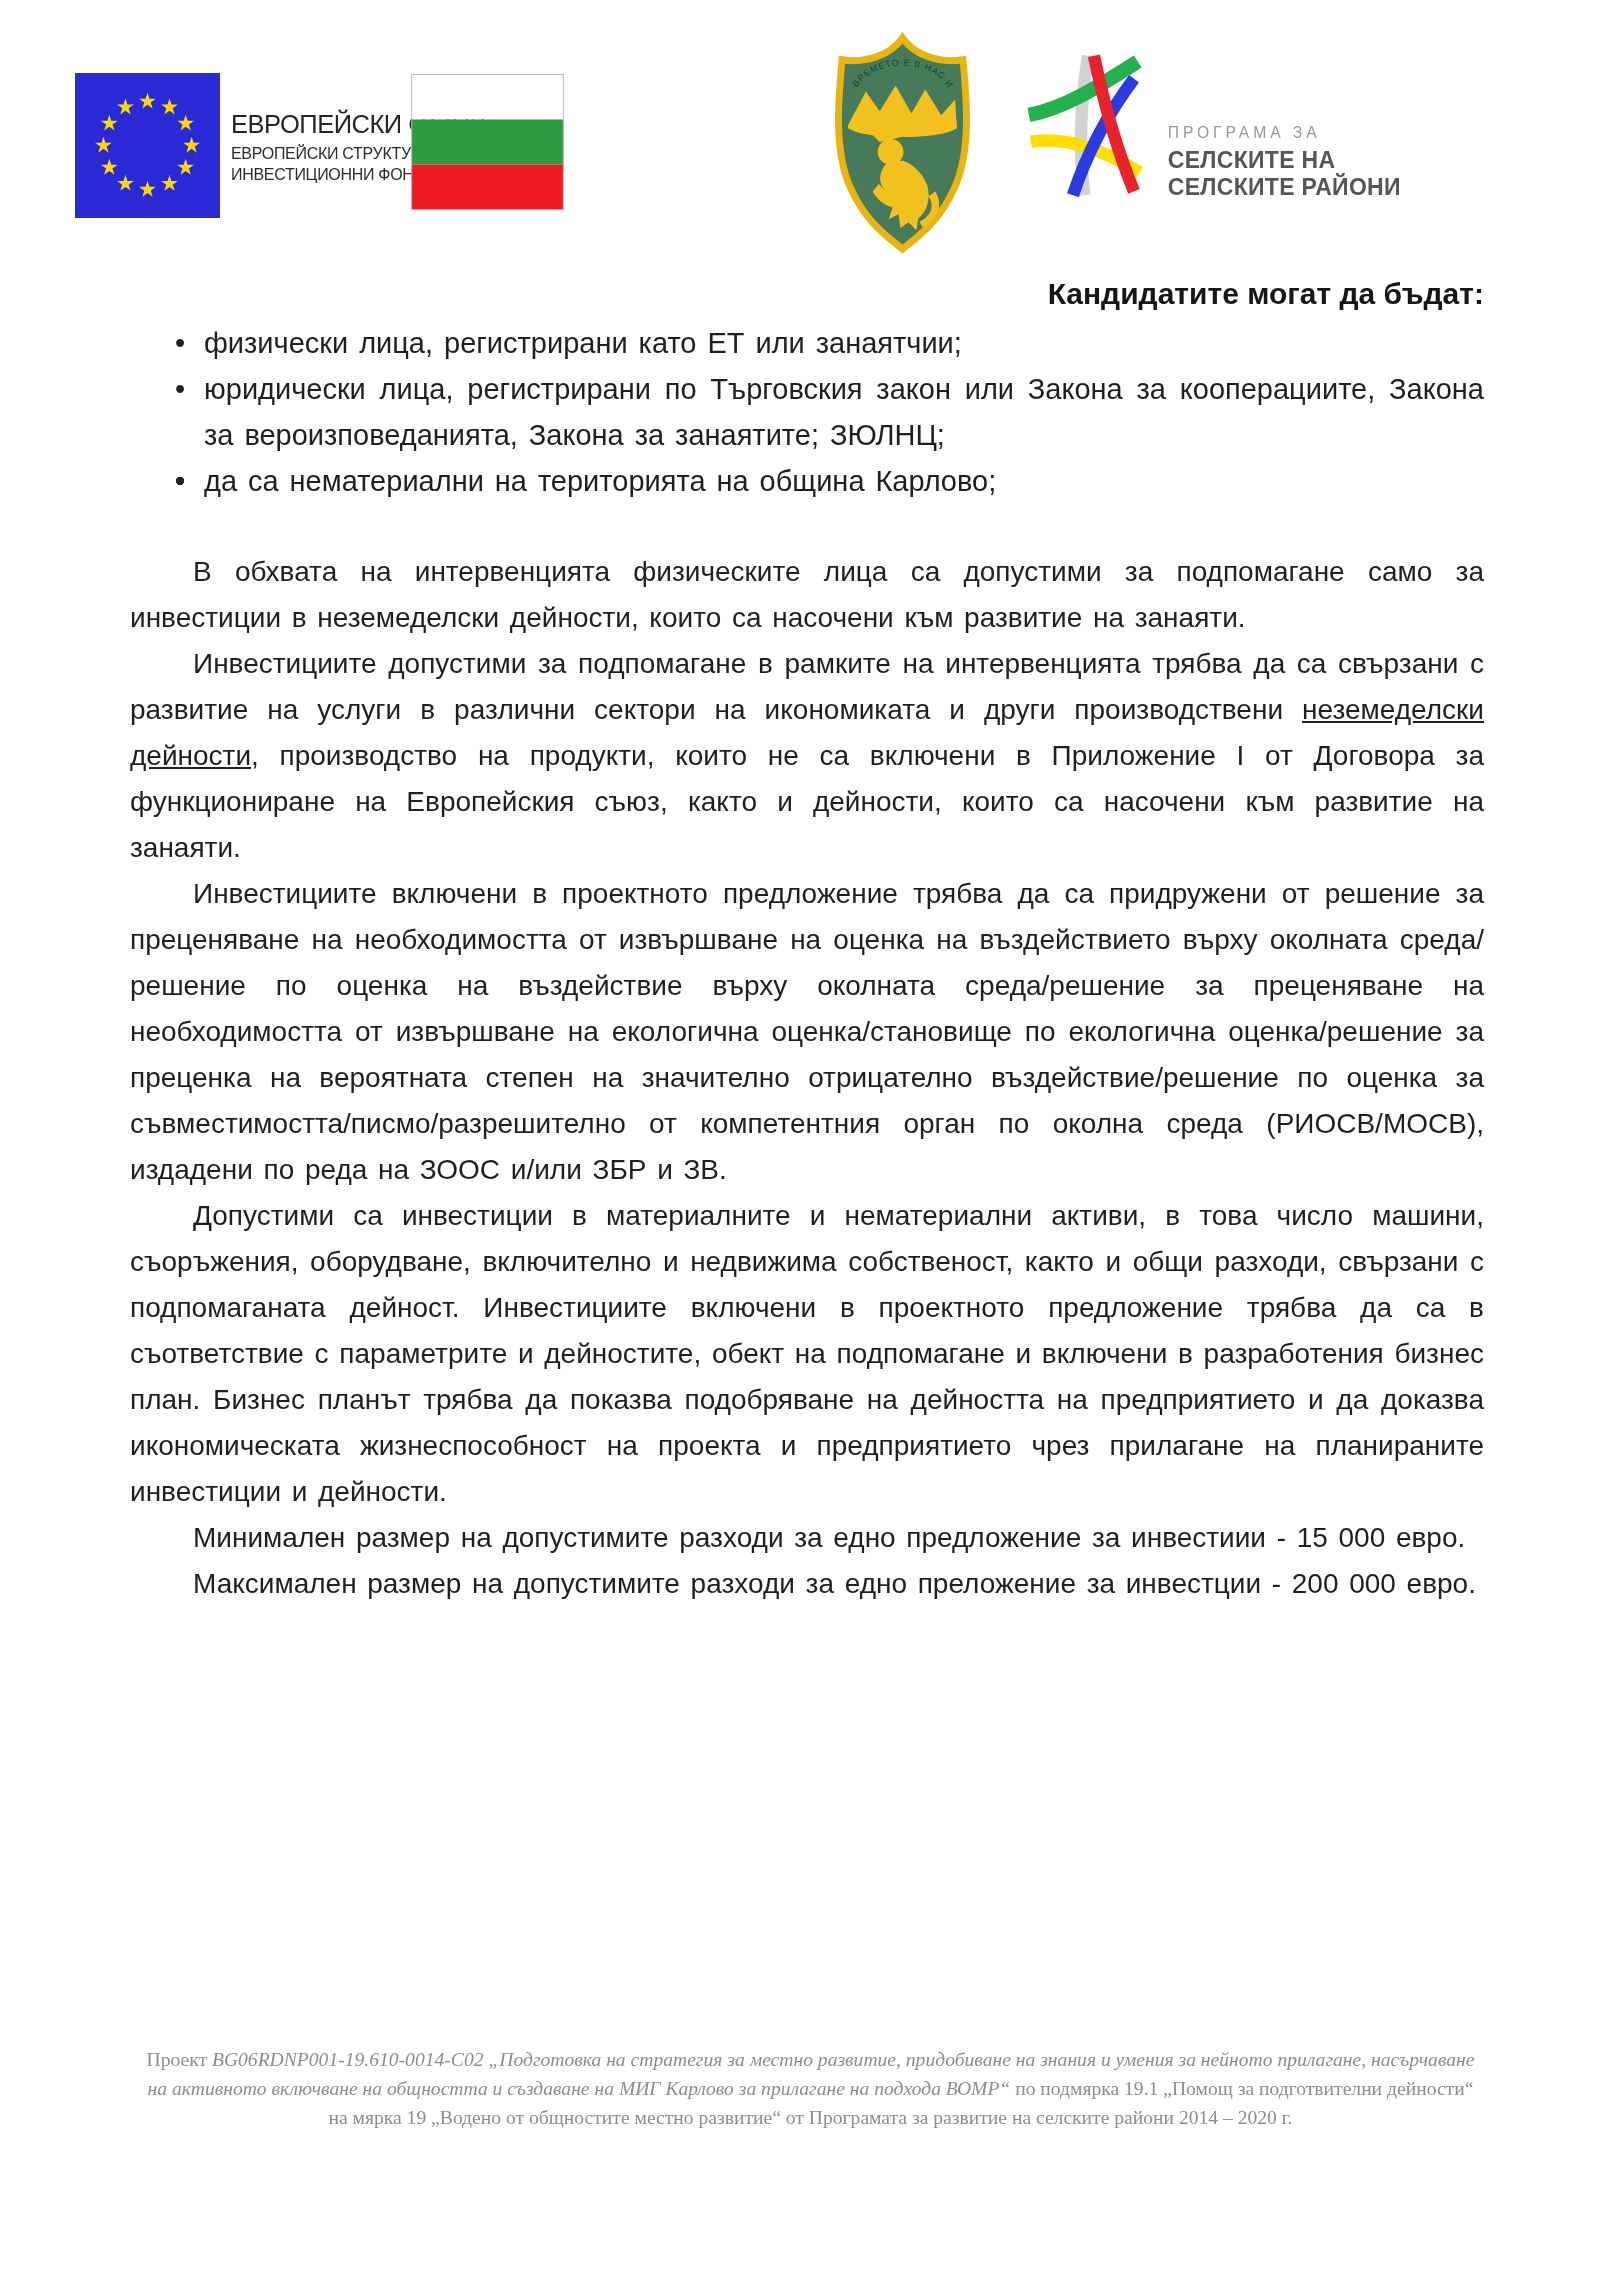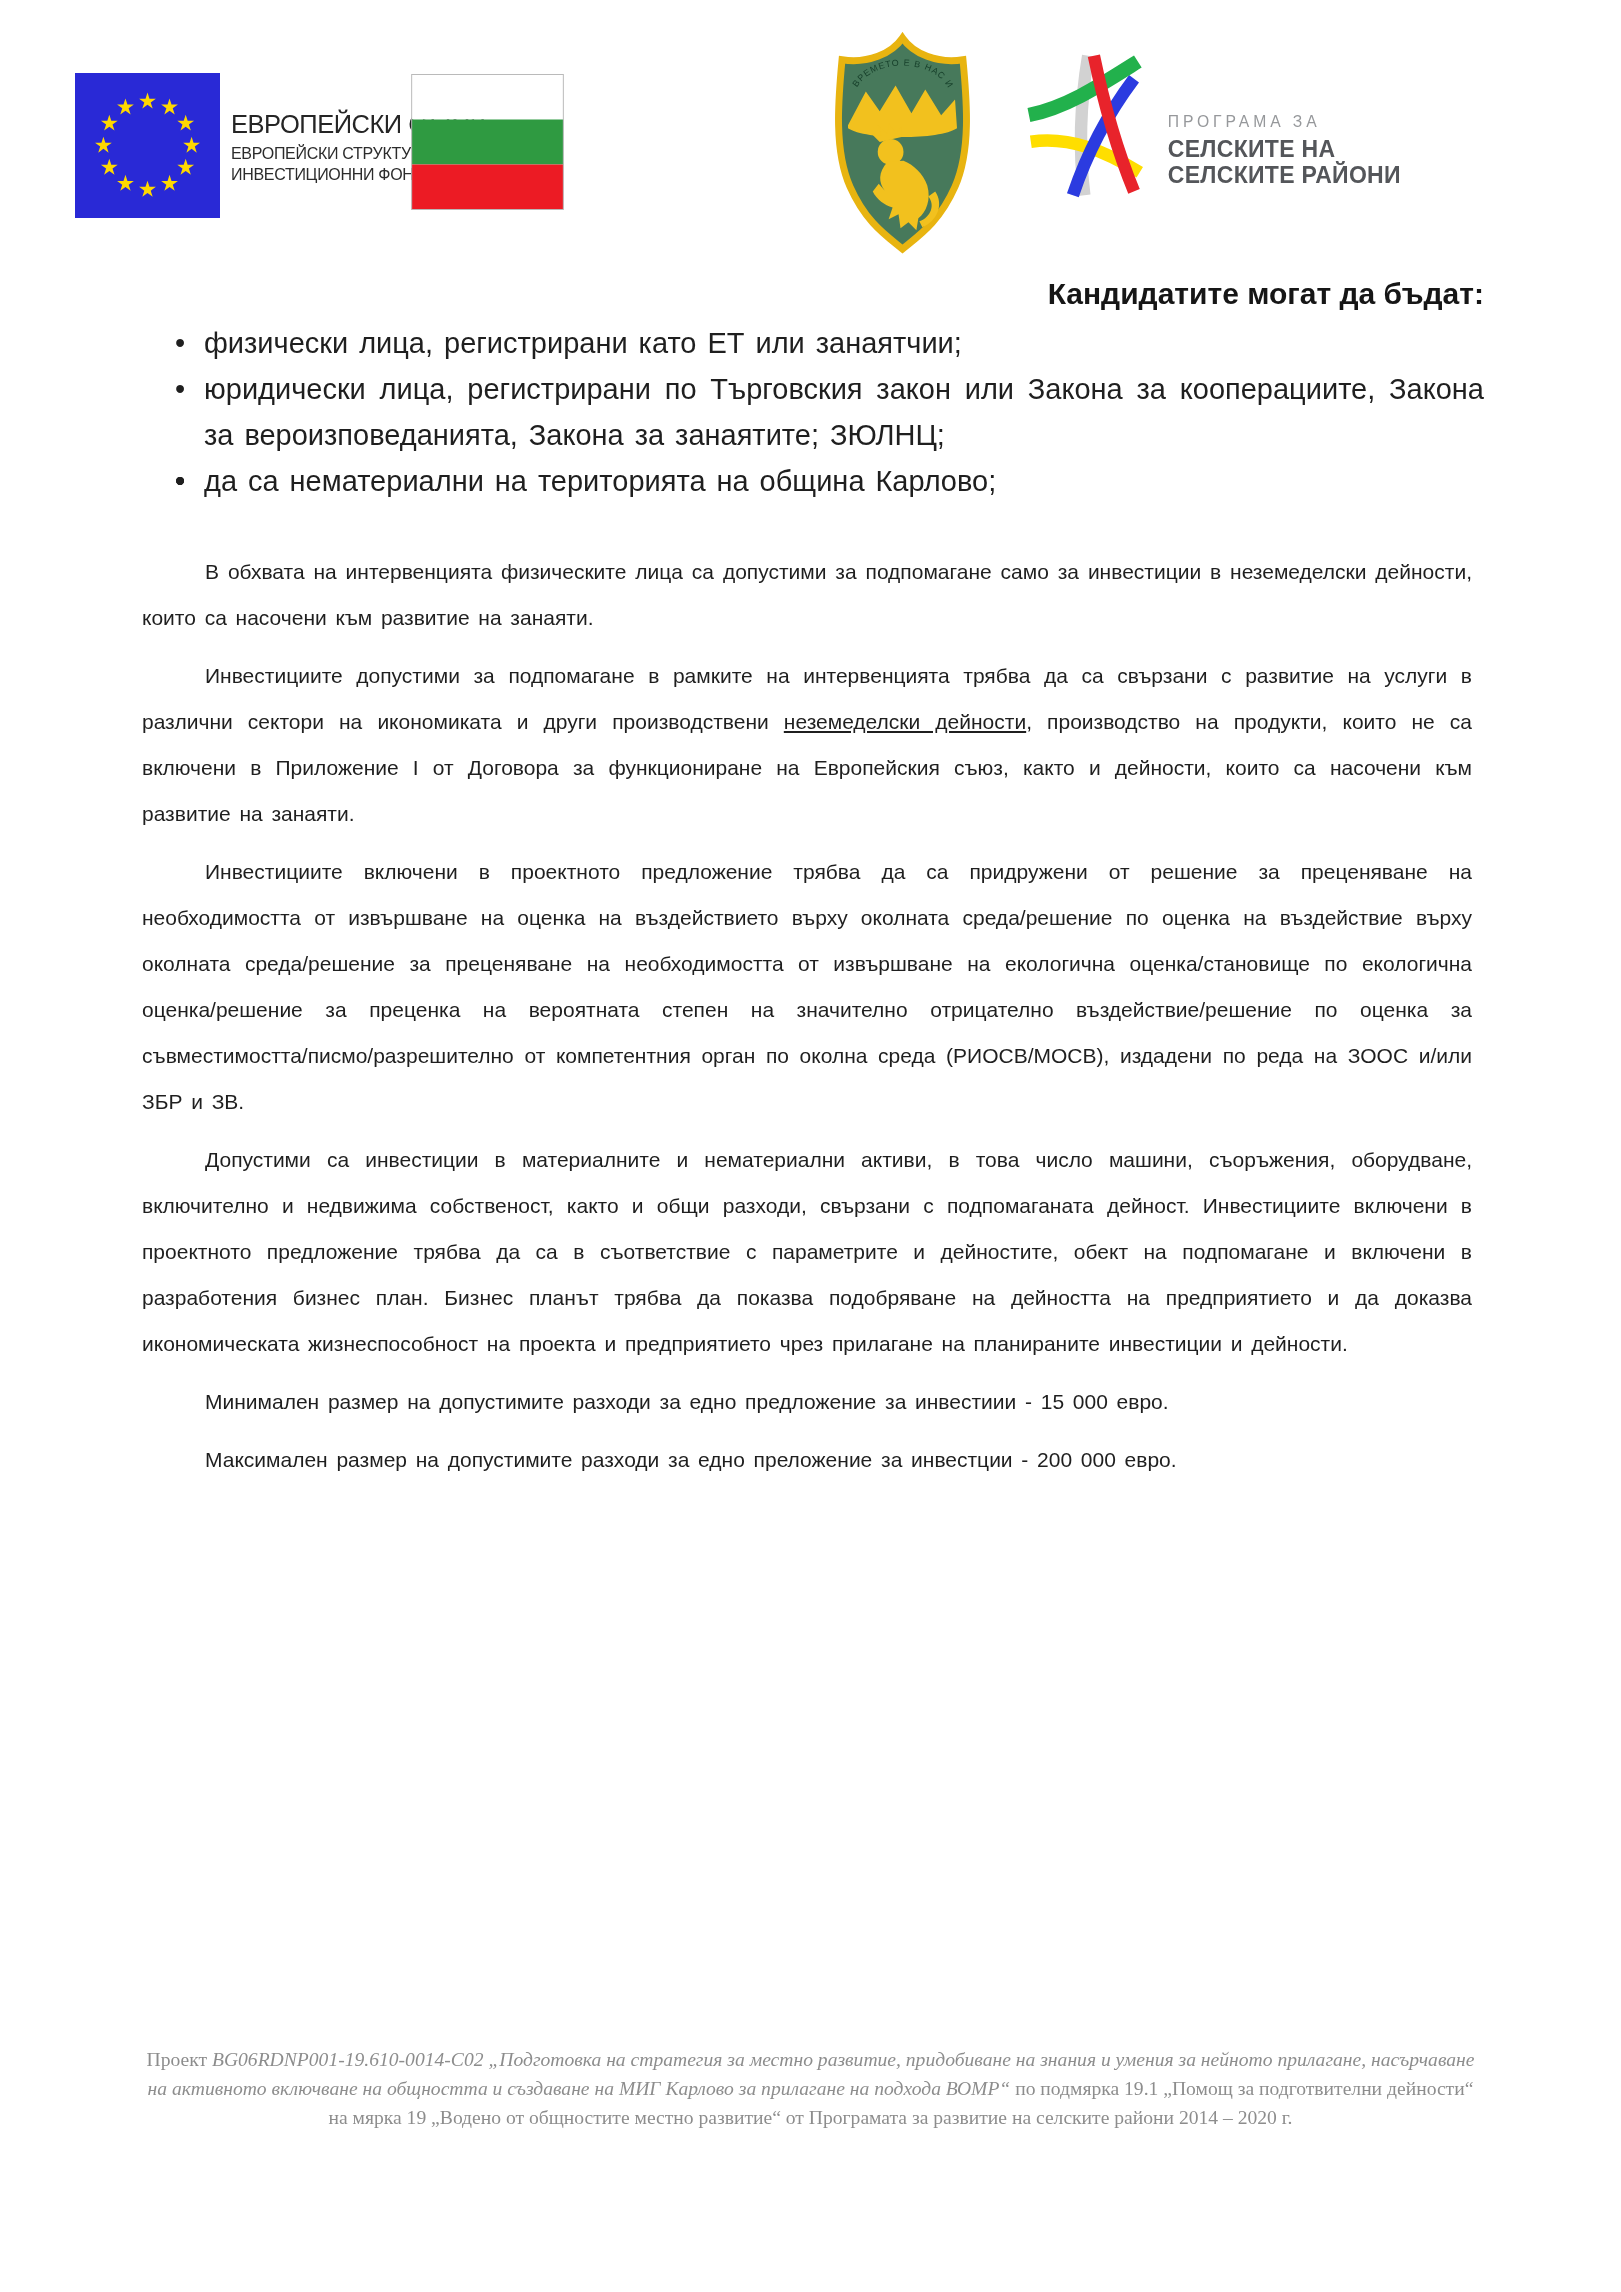--- a/index.html
+++ b/index.html
@@ -15,43 +15,43 @@
 
   
   header{position:relative;height:257px;}
   header .abs{position:absolute;}
   .eu-flag{left:75px;top:72px;width:145px;height:147px;}
   .eu-text{left:231px;top:112px;line-height:1;}
   .eu-text .l1{font-size:25.5px;letter-spacing:-0.5px;color:#252525;margin-bottom:6.9px;}
   .eu-text .l2{font-size:16px;line-height:20.6px;color:#2c2c2c;letter-spacing:-0.3px;}
   .bg-flag{left:411px;top:74px;width:153px;height:136px;}
   .emblem{left:825px;top:32px;width:155px;height:223px;}
-  .prsr{left:1027px;top:51px;display:flex;align-items:center;}
+  .prsr{left:1027px;top:51px;display:flex;align-items:flex-end;}
   .prsr-ribbons{width:129px;height:149px;flex:0 0 auto;}
   .prsr-text{margin-left:11.8px;margin-top:51px;}
   .prsr-text .pt1{font-size:15.7px;letter-spacing:3.9px;color:#96989b;margin-bottom:4.9px;}
   .prsr-text .pt2{font-size:23px;font-weight:bold;color:#54565a;letter-spacing:0.3px;line-height:26.5px;}
 
   
   main{margin:0 137px 0 130px;}
   h1{
     margin:19.6px 0 9.8px 0;
     font-size:30px;font-weight:bold;color:#161616;text-align:right;
   }
   ul.bullets{margin:0;padding:0;list-style:none;}
   ul.bullets li{
     position:relative;padding-left:74px;
     font-size:29px;line-height:46px;
     text-align:justify;word-spacing:2.9px;
   }
   ul.bullets li .dot{position:absolute;left:45px;top:0;}
   .paragraphs{margin-top:45px;}
   .paragraphs p{
-    margin:12px;text-align:justify;text-indent:63px;
-    font-size:21px;line-height:46px;word-spacing:2.9px;
+    margin:0;text-align:justify;text-indent:63px;
+    font-size:28px;line-height:46px;word-spacing:2.9px;
   }
   .seg.u{text-decoration:underline;}
   .seg.i{font-style:italic;}
 
   
   footer{position:absolute;left:0;right:0;top:2045px;}
   footer p{
     margin:0 auto;width:1345px;
     font-family:"Liberation Serif",serif;
     font-size:19.6px;line-height:29px;

